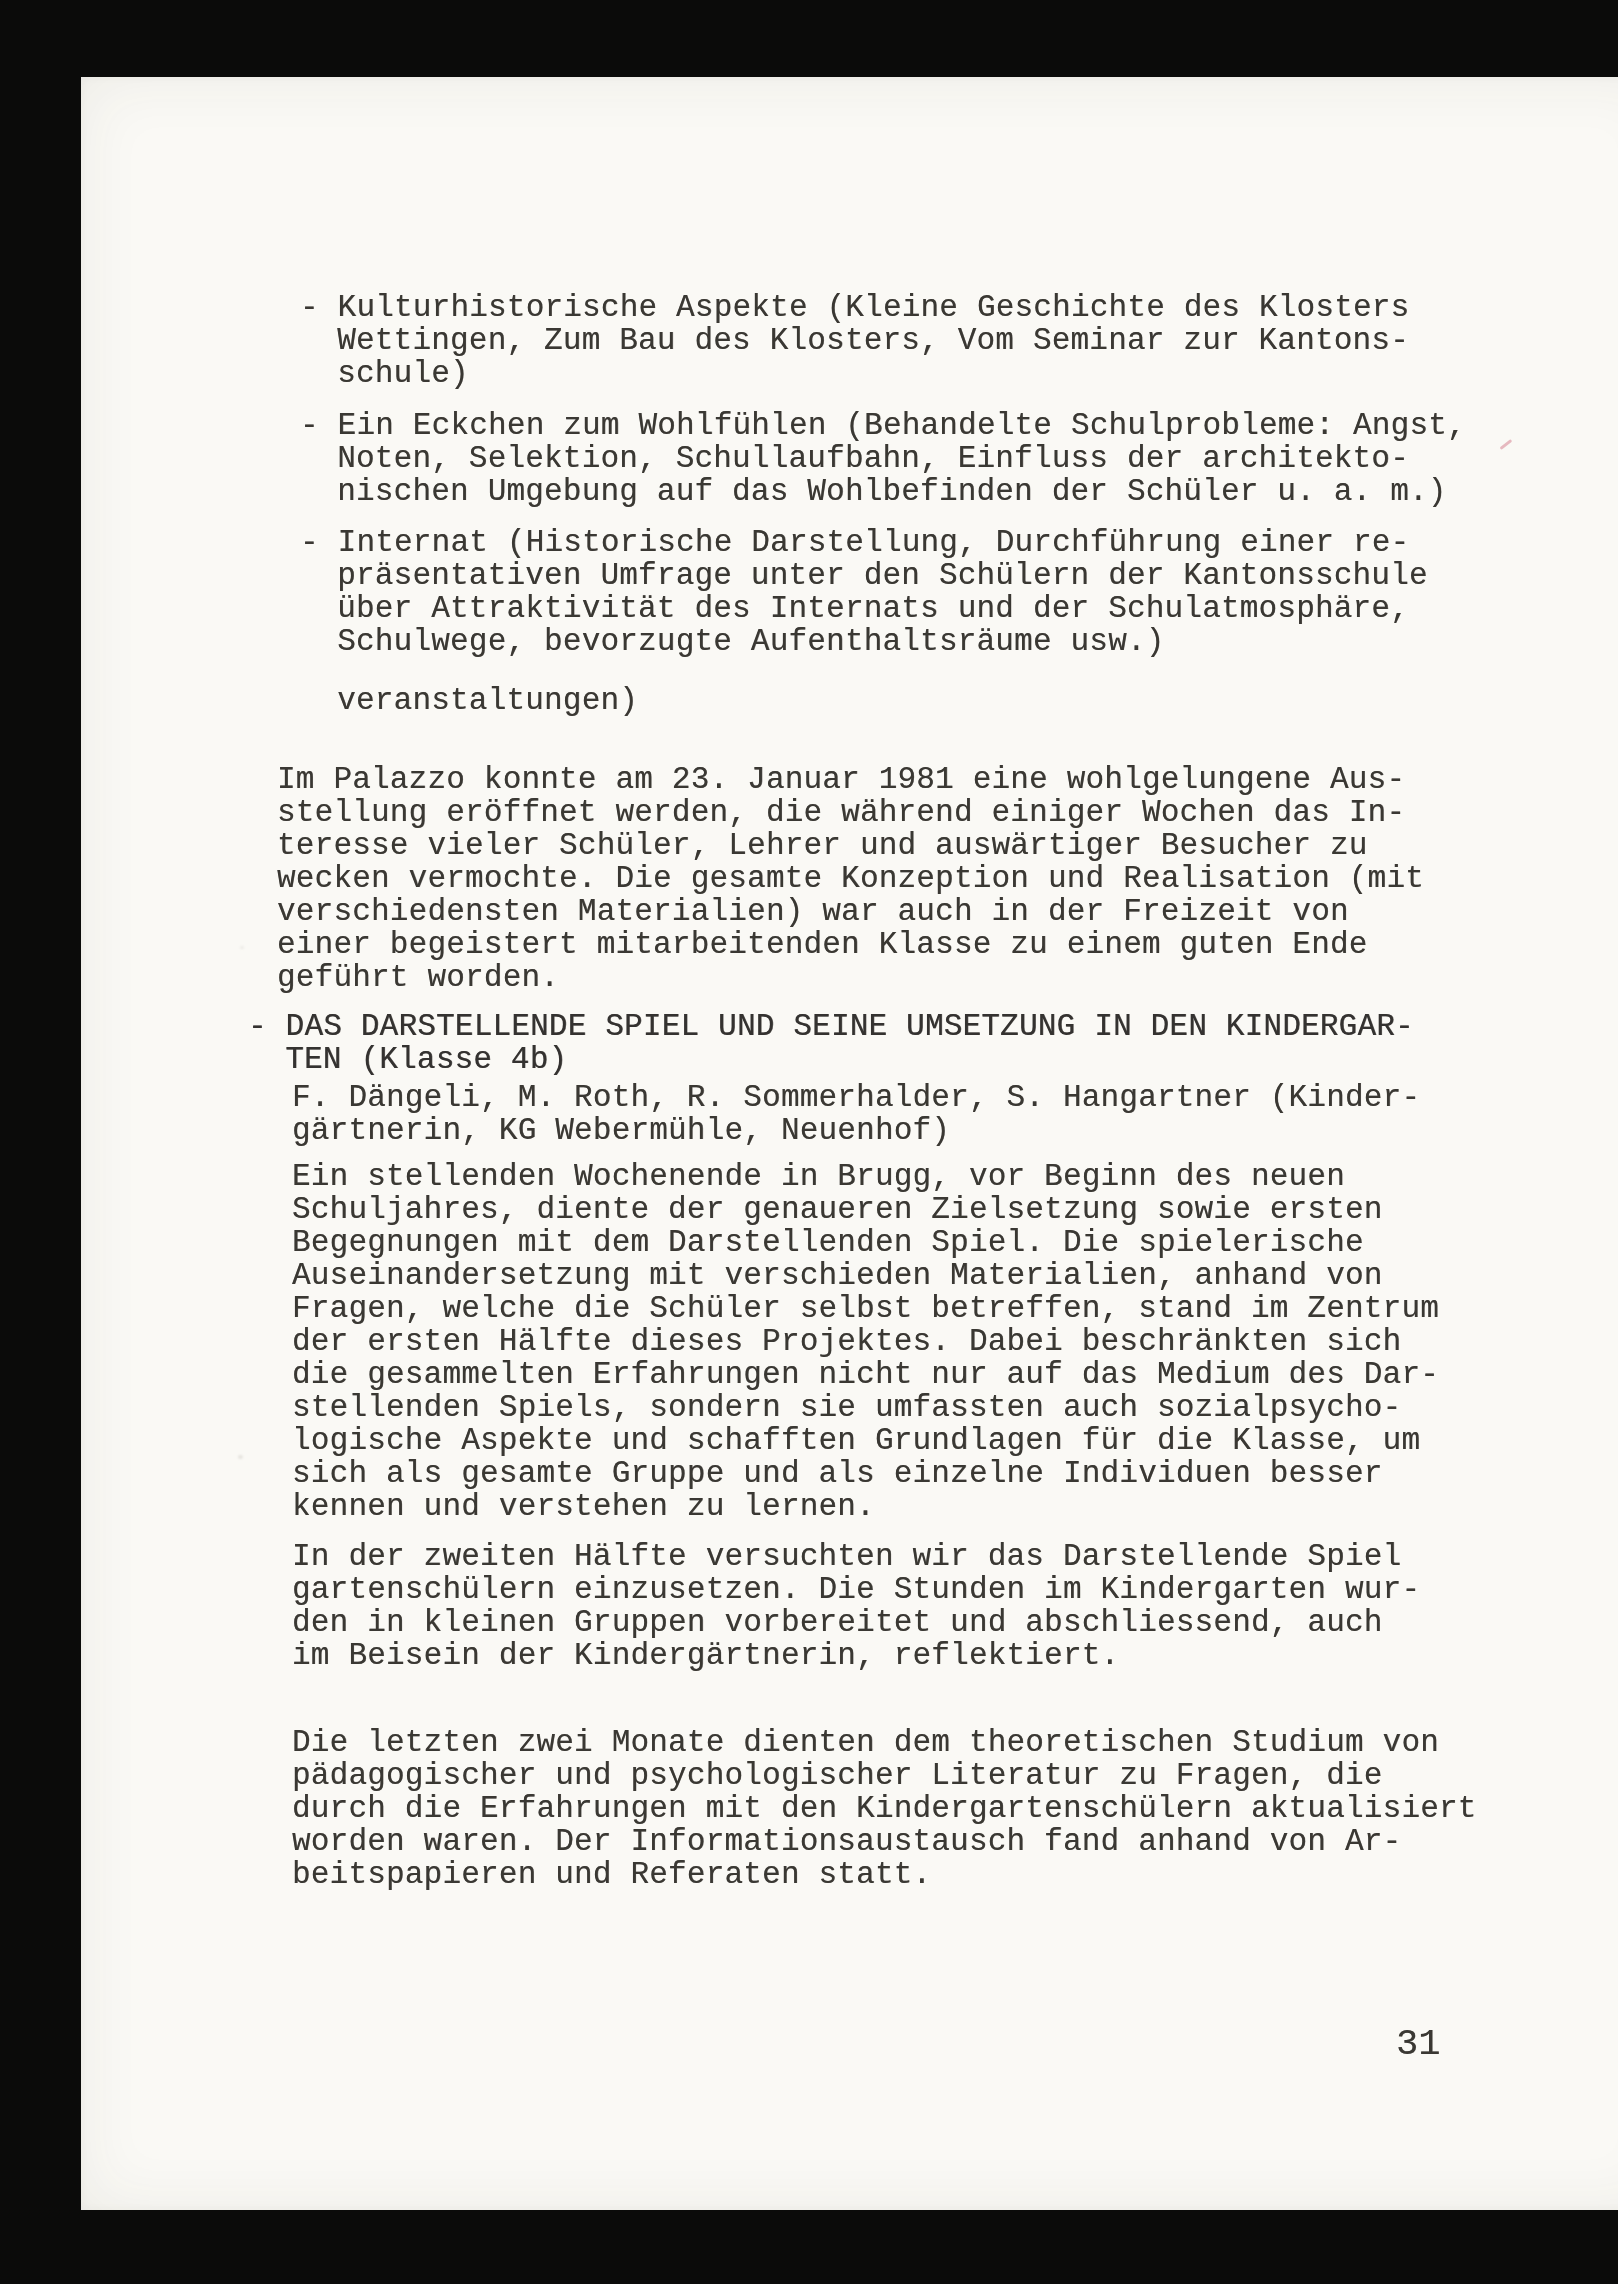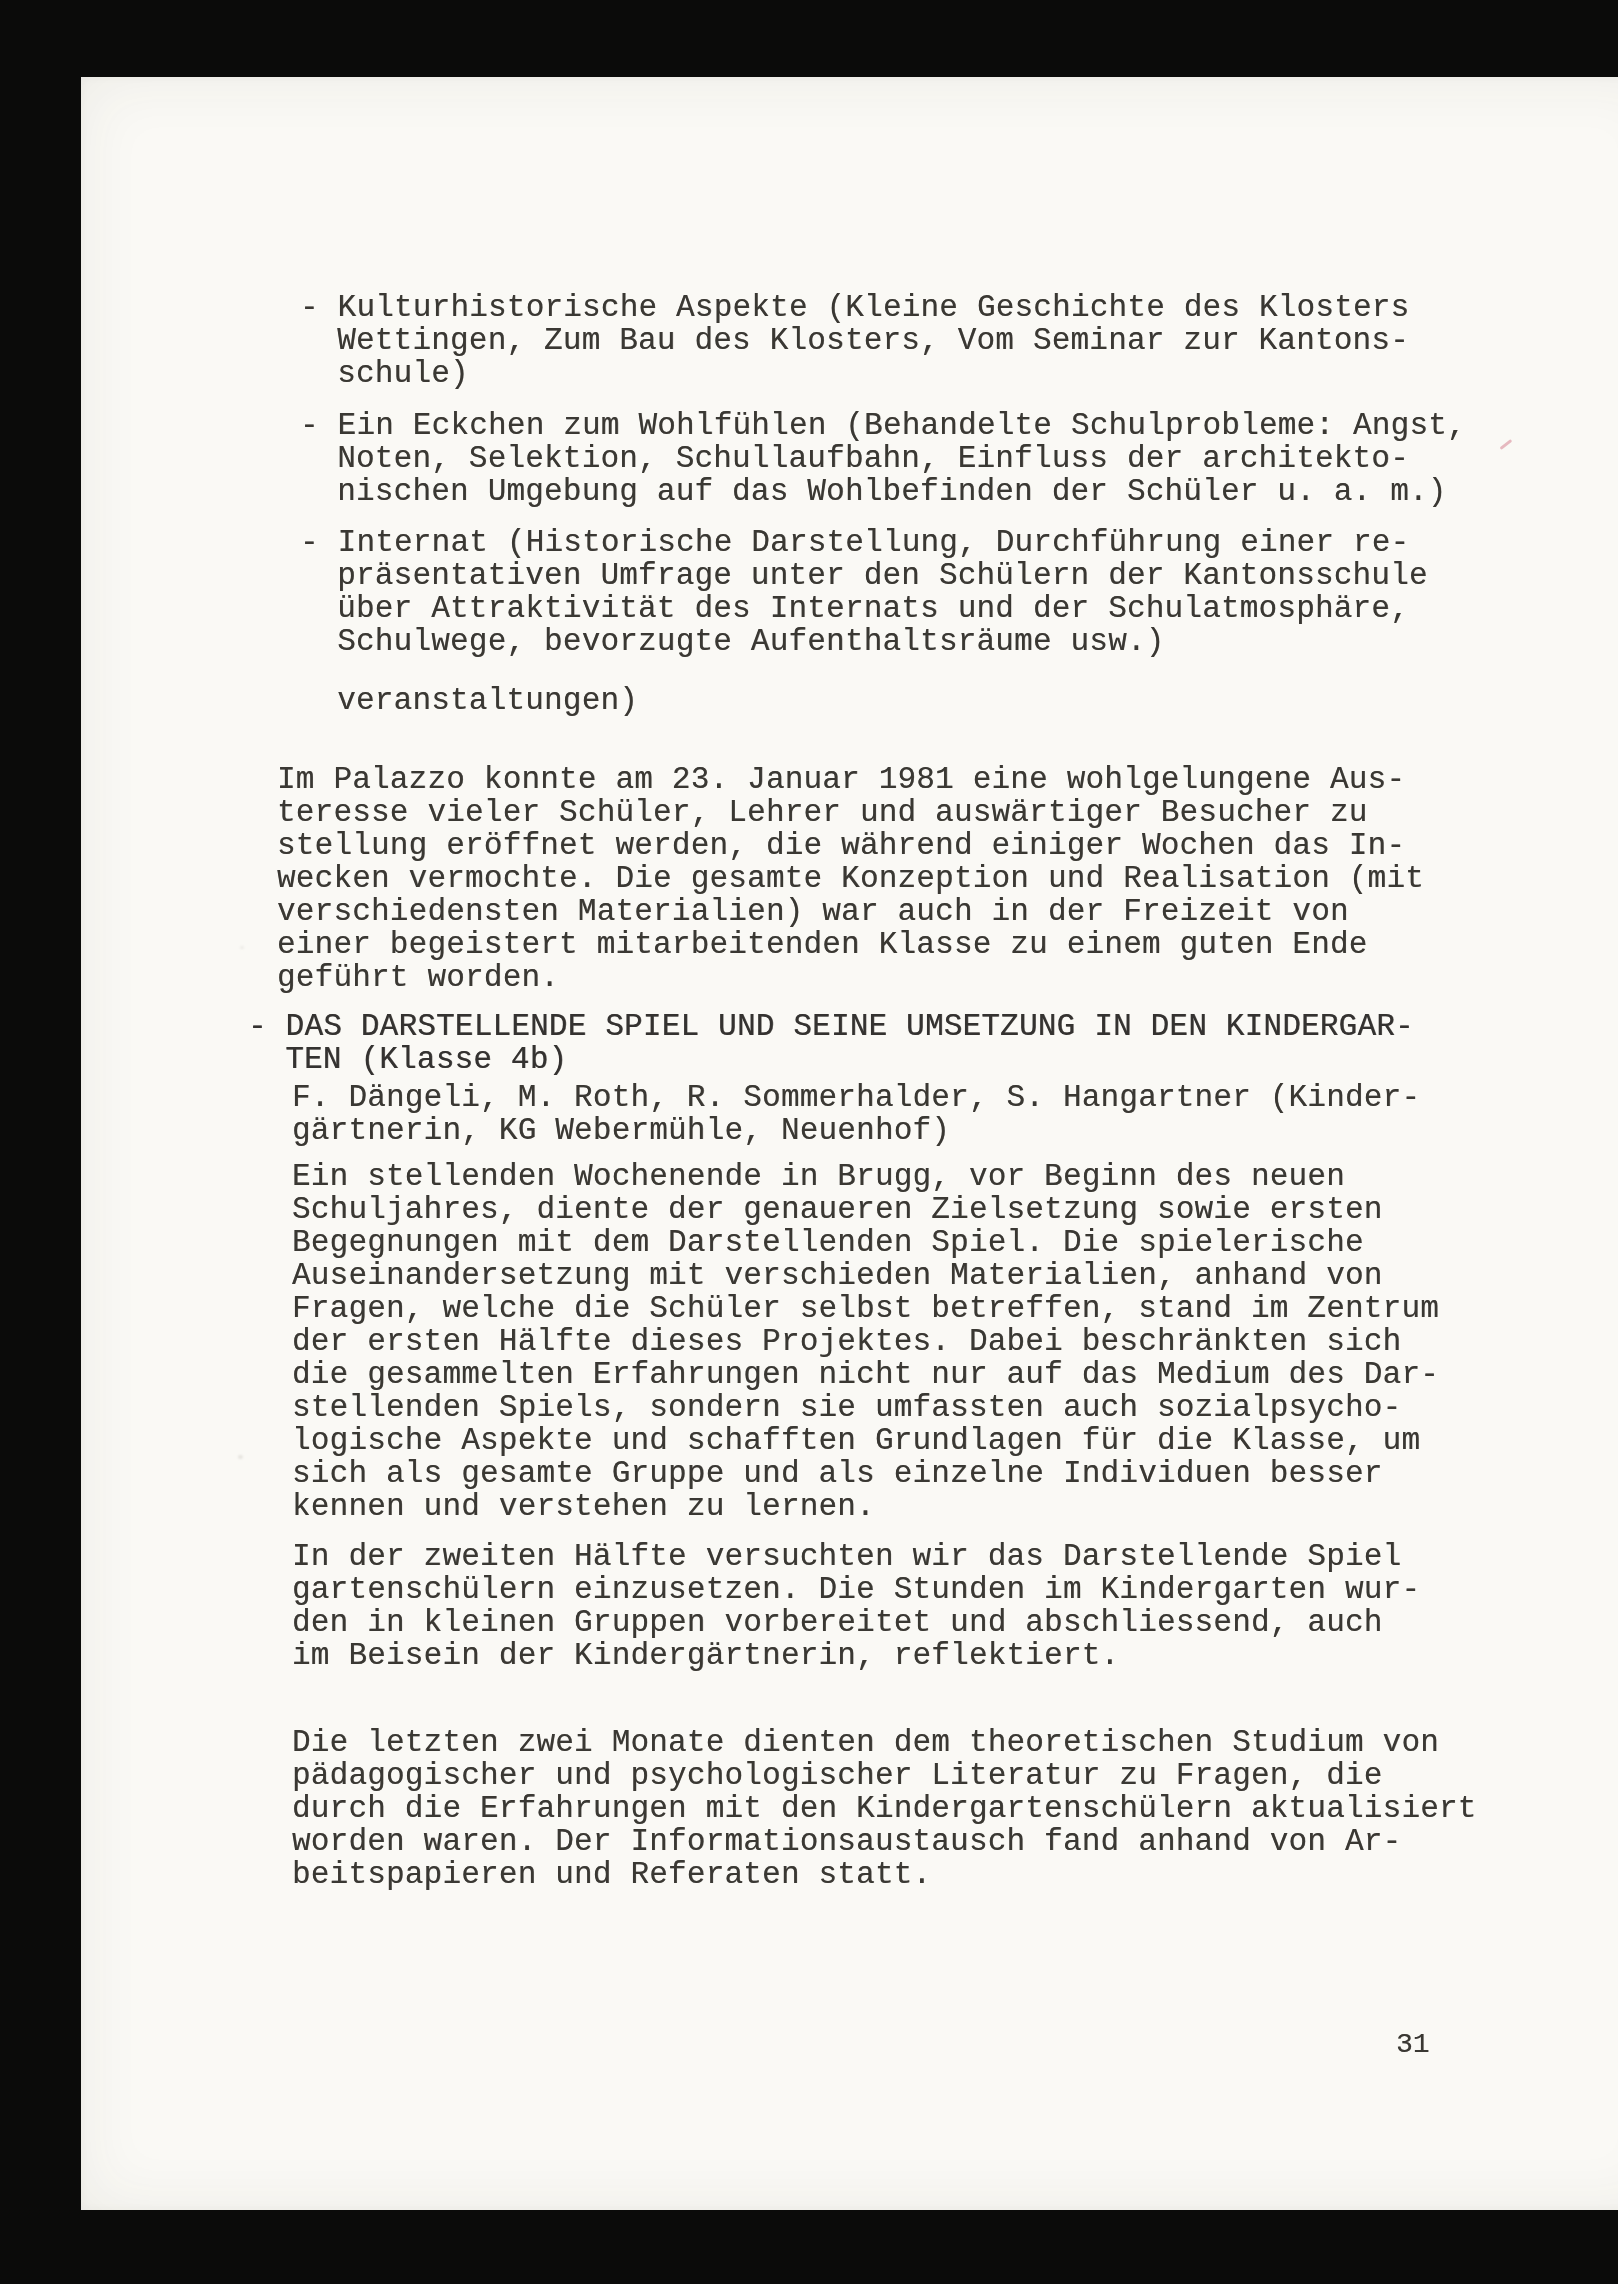--- a/index.html
+++ b/index.html
@@ -28,21 +28,21 @@
     white-space:pre;
     height:33px;
     line-height:33px;
   }
   .bullet .line.cont{ padding-left:2ch; }
   .heading .line{ color:#343230; text-shadow:0.5px 0.3px 0.6px rgba(45,42,38,0.65); }
   .pagenum{
     position:absolute;
     left:1315px;top:1951px;
     color:#3a3833;
-    font-size:28px;
+    font-size:37px;
     line-height:33px;
     text-shadow:0.3px 0.3px 0.6px rgba(45,42,38,0.55);
   }
   .pen-mark{
     position:absolute;
     left:1418px;top:366px;
     width:13.8px;height:3.2px;
     border-radius:1.6px;
     transform:rotate(-38deg);
     opacity:0.75;
@@ -76,22 +76,22 @@
           <div class="line">- Internat (Historische Darstellung, Durchführung einer re-</div>
           <div class="line cont">präsentativen Umfrage unter den Schülern der Kantonsschule</div>
           <div class="line cont">über Attraktivität des Internats und der Schulatmosphäre,</div>
           <div class="line cont">Schulwege, bevorzugte Aufenthaltsräume usw.)</div>
         </div>
         <div class="block bullet" style="top: 607px; left: 219px;">
           <div class="line cont">veranstaltungen)</div>
         </div>
         <div class="block paragraph" style="top: 686px; left: 196px;">
           <div class="line">Im Palazzo konnte am 23. Januar 1981 eine wohlgelungene Aus-</div>
+          <div class="line">stellung eröffnet werden, die während einiger Wochen das In-</div>
           <div class="line">teresse vieler Schüler, Lehrer und auswärtiger Besucher zu</div>
-          <div class="line">stellung eröffnet werden, die während einiger Wochen das In-</div>
           <div class="line">wecken vermochte. Die gesamte Konzeption und Realisation (mit</div>
           <div class="line">verschiedensten Materialien) war auch in der Freizeit von</div>
           <div class="line">einer begeistert mitarbeitenden Klasse zu einem guten Ende</div>
           <div class="line">geführt worden.</div>
         </div>
         <div class="block bullet heading" style="top: 933px; left: 167px;">
           <div class="line">- DAS DARSTELLENDE SPIEL UND SEINE UMSETZUNG IN DEN KINDERGAR-</div>
           <div class="line cont">TEN (Klasse 4b)</div>
         </div>
         <div class="block paragraph" style="top: 1004px; left: 211px;">

